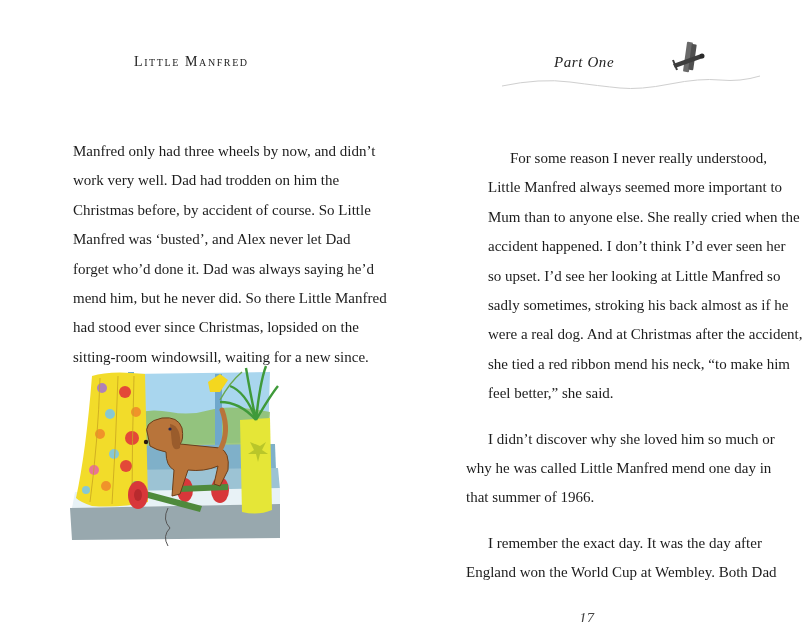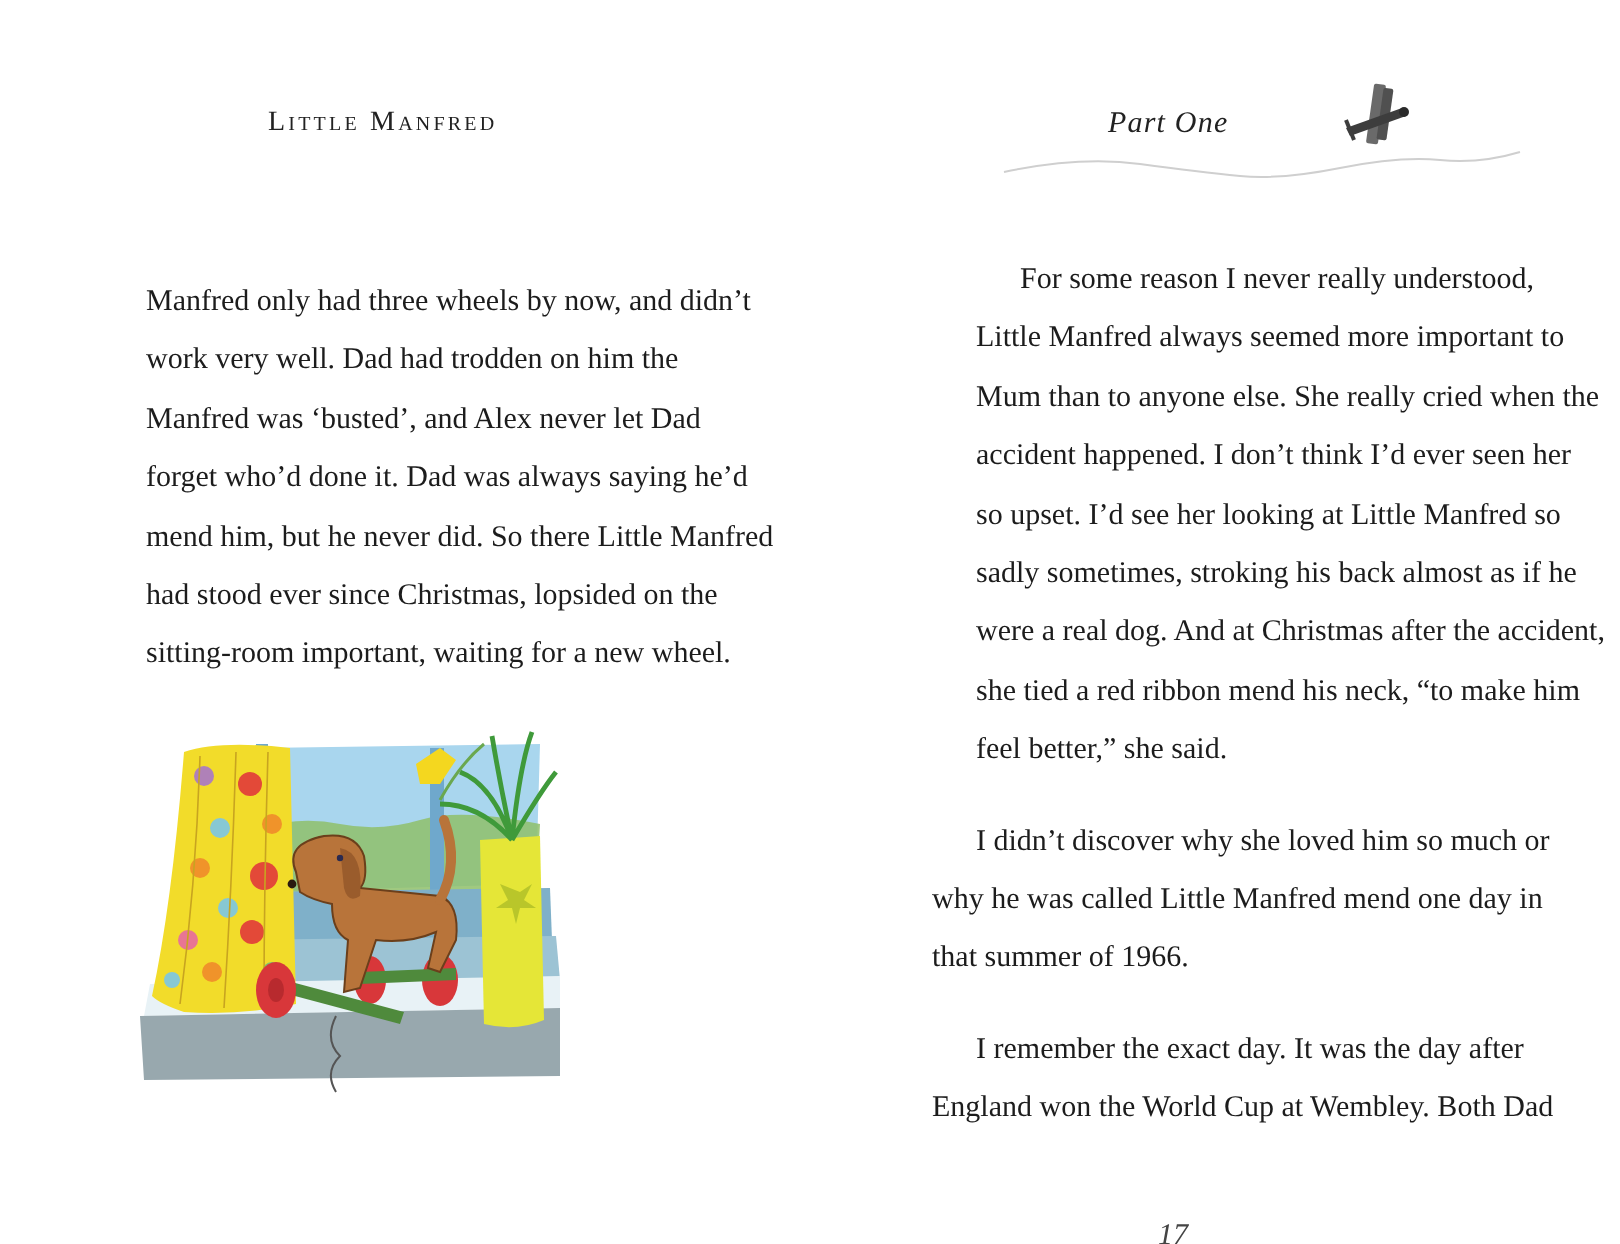--- a/index.html
+++ b/index.html
@@ -18,44 +18,45 @@
     .part-head {
       position: absolute; top: 54px; left: 149px;
       font-style: italic; font-size: 15px; letter-spacing: 0.6px; color: #222;
     }
     .swoosh { position: absolute; left: 95px; top: 70px; width: 285px; height: 24px; }
     .plane { position: absolute; left: 266px; top: 40px; width: 34px; height: 36px; }
 
     .text-block { position: absolute; font-size: 15px; line-height: 29.4px; }
     .text-block p { margin: 16px; text-align: justify; text-align-last: left; }
     .left-text { left: 57px; top: 121px; width: 290px; }
-    .right-text { left: 45px; top: 110px; width: 296px; }
+    .right-text { left: 45px; top: 128px; width: 296px; }
     .right-text p.indent { text-indent: 22px; }
     .line { display: block; text-align: justify; text-align-last: justify; white-space: nowrap; }
     .line.last { text-align-last: left; }
 
     .illustration { position: absolute; left: 70px; top: 362px; width: 210px; height: 194px; }
 
     .folio { position: absolute; top: 562px; left: 174px; font-style: italic; font-size: 15px; color: #444; margin-top: 48px; }
   </style>
 </head>
 <body>
 
 <div class="page page-left">
   <div class="running-head">Little Manfred</div>
 
   <div class="text-block left-text">
     <p>
       <span class="line">Manfred only had three wheels by now, and didn’t</span>
       <span class="line">work very well. Dad had trodden on him the</span>
+      <span class="line">Christmas before, by accident of course. So Little</span>
       <span class="line">Manfred was ‘busted’, and Alex never let Dad</span>
       <span class="line">forget who’d done it. Dad was always saying he’d</span>
       <span class="line">mend him, but he never did. So there Little Manfred</span>
       <span class="line">had stood ever since Christmas, lopsided on the</span>
-      <span class="line last">sitting-room important, waiting for a new wheel.</span>
+      <span class="line last">sitting-room windowsill, waiting for a new since.</span>
     </p>
   </div>
 
   <svg class="illustration" viewBox="0 0 210 194">
 
     <path d="M60 12 L200 10 L198 80 L58 84 Z" fill="#a9d6ee"></path>
 
     <path d="M60 52 Q80 46 100 50 T140 48 T200 50 L198 86 L60 88 Z" fill="#8fbf6a" opacity="0.85"></path>
 
     <rect x="58" y="10" width="6" height="78" fill="#6fa8cc"></rect>

